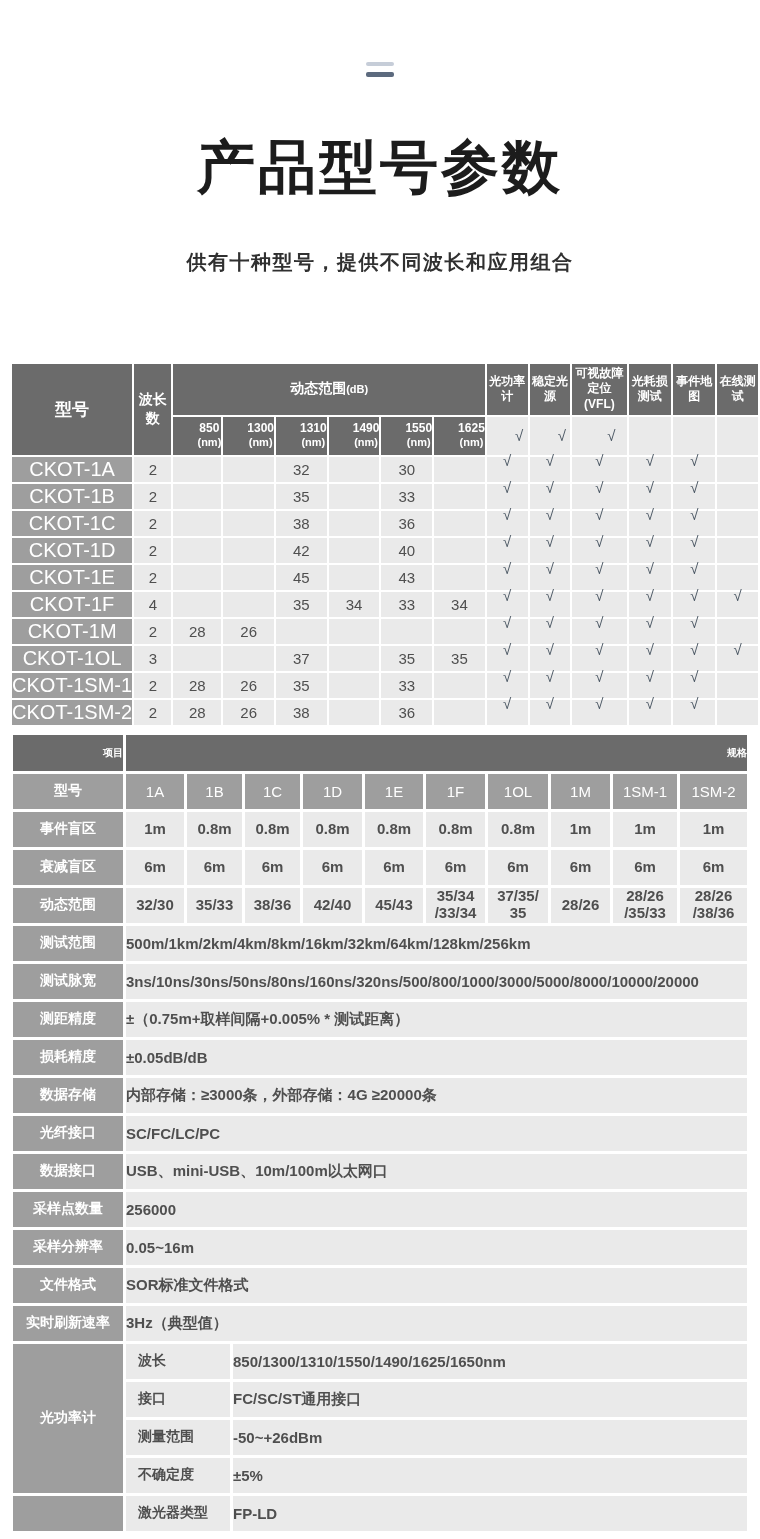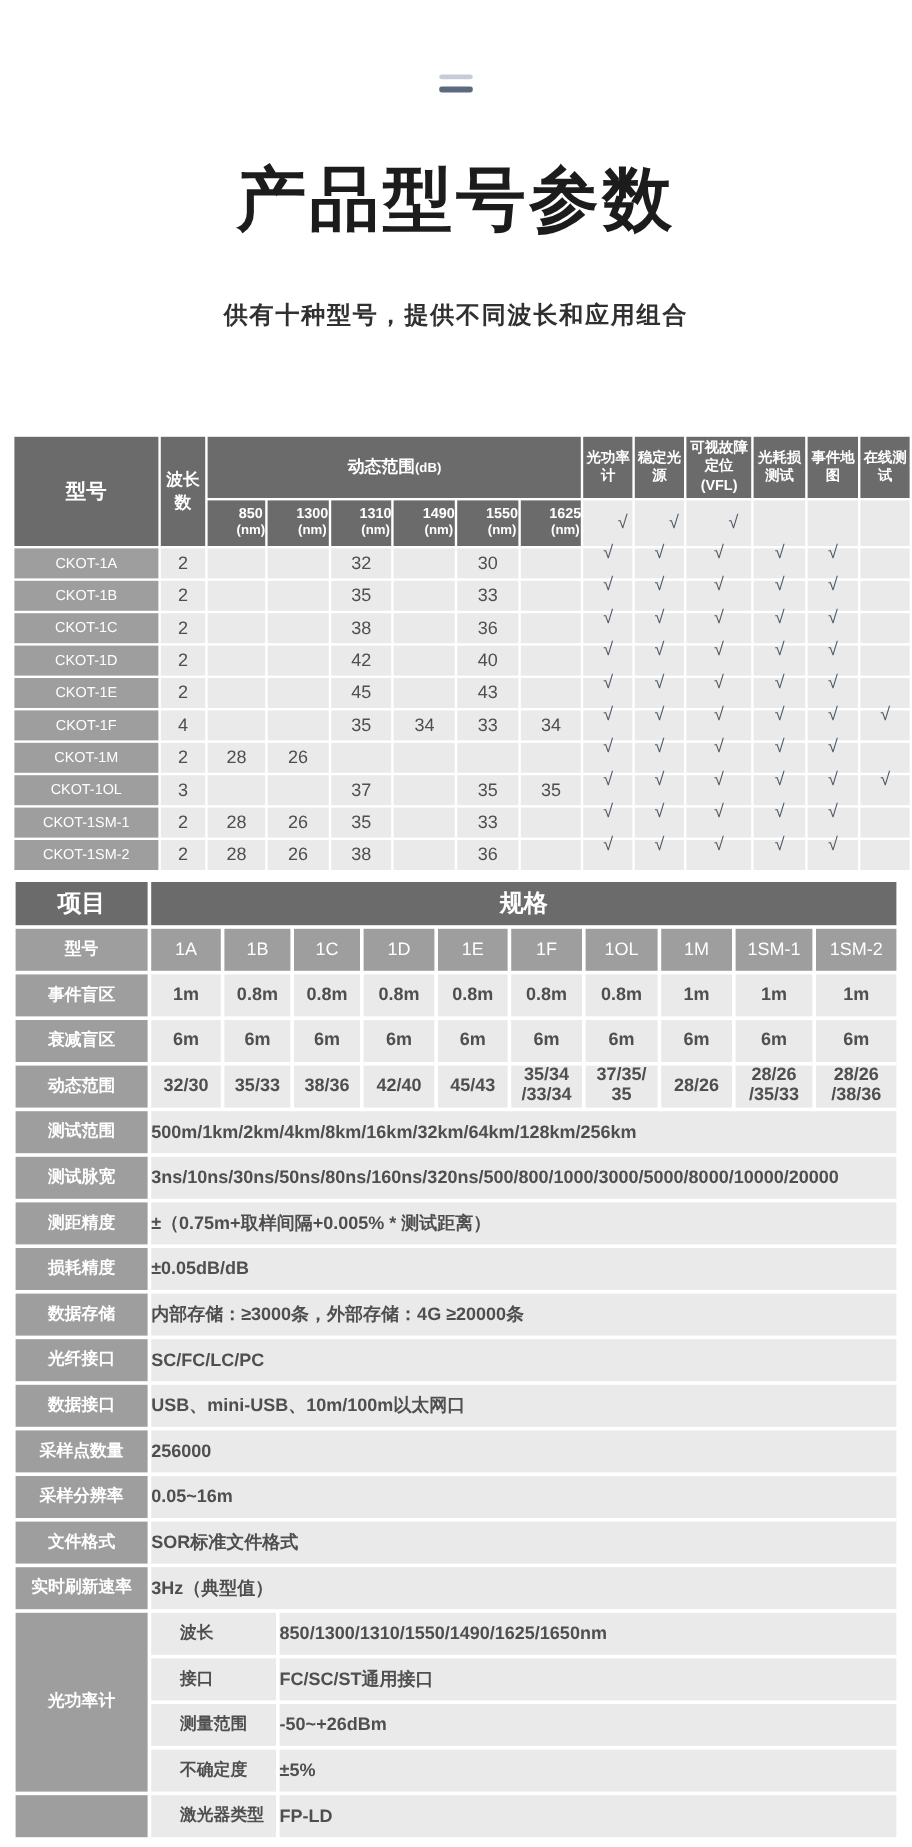--- a/index.html
+++ b/index.html
@@ -46,50 +46,50 @@
   .th-range { font-size: 14px; margin-top: 43px; }
   .th-range .unit { font-size: 11px; font-weight: 700; }
   .th-feature { font-size: 12px; line-height: 1.3; padding: 2px 1px; }
   .th-wave { font-size: 12px; line-height: 1.25; font-weight: 700; }
   .th-wave .wave-unit { font-weight: 700; font-size: 11px; }
   #mt-head-row1 th { height: 32px; }
   #mt-head-row2 th, #mt-head-row2 td { height: 38px; padding-left: 24px; }
   .model-table tbody td { height: 25px; }
   .cell-label {
     background: var(--c-gray); color: #fff; text-align: center;
-    vertical-align: middle; font-size: 12px;
+    vertical-align: middle; font-size: 20px;
   }
   .cell-light {
     background: var(--c-light); color: var(--c-text); text-align: center;
     vertical-align: middle; font-size: 15px;
   }
   .check {
     color: var(--c-check); font-size: 15px; font-weight: 400;
     display: inline-block; line-height: 1;
   }
   .check-shift { transform: translateY(-9px); position: relative; z-index: 2; }
 
   
   .spec-table, .group-table { border-spacing: 3px; }
   .spec-table { margin-top: 5px; }
   .group-table { margin-top: -3px; }
-  .spec-table th { background: var(--c-dark); color: #fff; font-weight: 700; font-size: 20px; height: 36px; vertical-align: middle; text-align: center; }
+  .spec-table th { background: var(--c-dark); color: #fff; font-weight: 700; font-size: 10px; height: 36px; vertical-align: middle; text-align: right; }
   .spec-table td, .group-table td { height: 35px; vertical-align: middle; }
   .spec-label {
     background: var(--c-gray); color: #fff; font-weight: 700;
     font-size: 14px; text-align: center;
   }
   .cell-gray { background: var(--c-gray); color: #fff; text-align: center; font-size: 15px; }
   .val { background: var(--c-light); color: var(--c-text); font-size: 15px; font-weight: 600; }
   .center { text-align: center; }
   .left { text-align: left; }
   .pre { white-space: pre-line; line-height: 1.12; }
   .bold { font-weight: 700; }
   .small-note { font-size: 12px; }
-  .sub-label { padding-left: 24px; font-weight: 700; font-size: 14px; text-align: left; }
+  .sub-label { padding-left: 12px; font-weight: 700; font-size: 14px; text-align: left; }
   .group-label { font-size: 14px; }
 </style>
 </head>
 <body>
 
 <div class="deco">
   <div class="bar-light"></div>
   <div class="bar-dark"></div>
 </div>
 

